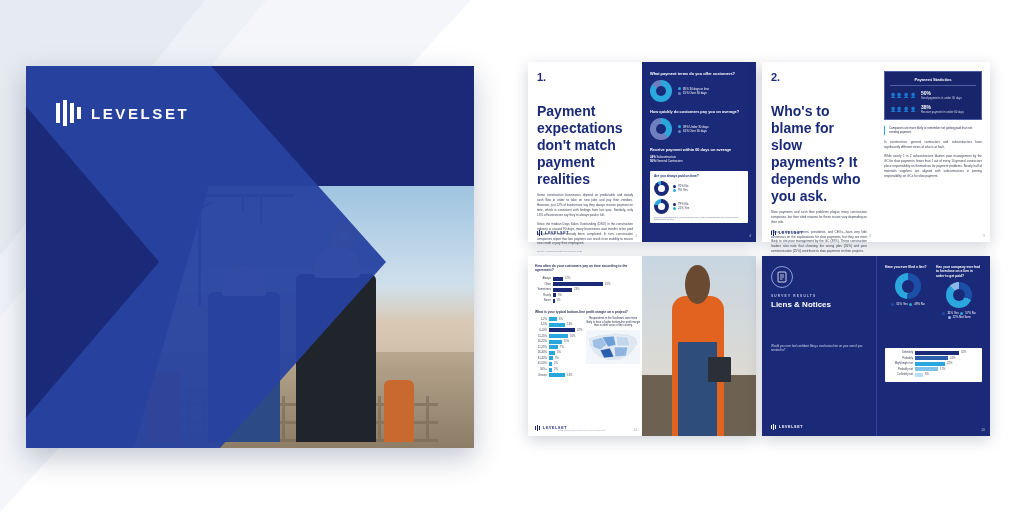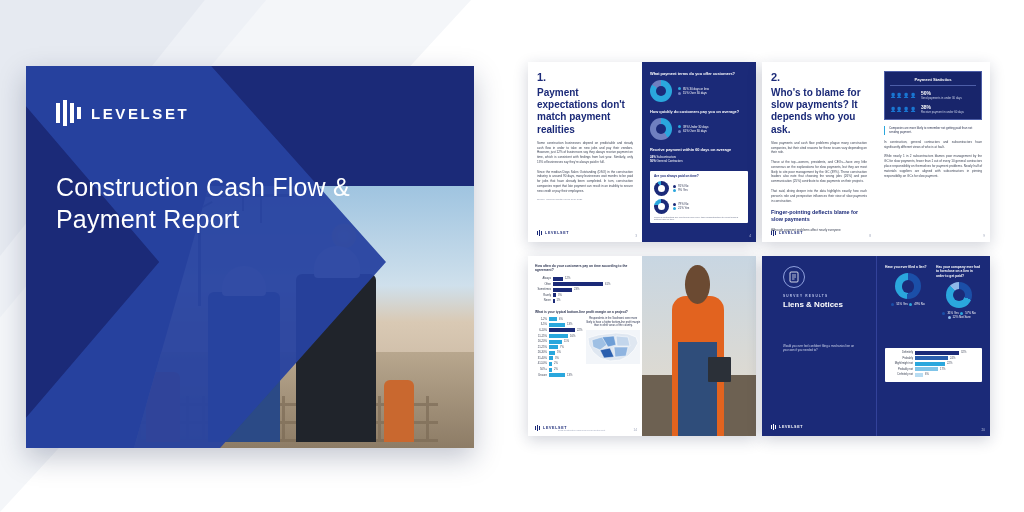--- a/index.html
+++ b/index.html
@@ -91,21 +91,21 @@
   .pnum.l{left:5px;}
 
   .mini-logo{display:flex;align-items:center;gap:2px;}
   .mini-logo .mk{width:6px;height:6px;position:relative;}
   .mini-logo .mk i{position:absolute;background:#1b2a78;}
   .mini-logo .mk.wh i{background:#fff;}
   .mini-logo .tx{font-size:3.6px;letter-spacing:.7px;color:#1b2a78;font-weight:bold;}
   .mini-logo .tx.wh{color:#fff;}
 
   .h-num{font-size:11px;font-weight:bold;color:#1b2a78;line-height:1;}
-  .h-title{font-size:10px;font-weight:bold;color:#1b2a78;line-height:1.22;margin-top:4px;}
+  .h-title{font-size:14px;font-weight:bold;color:#1b2a78;line-height:1.22;margin-top:20px;}
   .h-sub{font-size:5.4px;font-weight:bold;color:#1b2a78;line-height:1.25;}
   .body-t{font-size:3.1px;line-height:1.55;color:#3b4254;margin-top:5px;text-align:justify;}
   .foot-note{font-size:2.4px;color:#8b92a6;margin-top:4px;}
 
   .card-title{font-size:3.9px;font-weight:bold;color:#fff;}
   .card-white{background:#fff;border-radius:1px;padding:3px 4px;}
 
   
   .donut{border-radius:50%;position:relative;}
   .donut:after{content:"";position:absolute;inset:26%;border-radius:50%;background:#1b2a78;}
@@ -172,21 +172,20 @@
   <div class="cover-inner">
     <div class="logo-row">
       <span class="logo-mark">
         <span style="left:0;top:3px;width:4px;height:20px;"></span>
         <span style="left:7px;top:0;width:4px;height:26px;"></span>
         <span style="left:14px;top:3px;width:4px;height:20px;"></span>
         <span style="left:21px;top:7px;width:4px;height:12px;"></span>
       </span>
       <span class="logo-text">LEVELSET</span>
     </div>
-    <div class="cover-title">Construction Cash Flow &amp; Payment Report</div>
   </div>
 </div>
 
 <div class="spread sp1">
 
   <div class="pg pg-l white" style="padding:10px 9px;box-sizing:border-box;">
     <div class="h-num">1.</div>
     <div class="h-title">Payment expectations don't match payment realities</div>
     <div class="body-t">Some construction businesses depend on predictable and steady cash flow in order to take on new jobs and pay their vendors. However, just 12% of businesses say they always receive payment on time, which is consistent with findings from last year. Similarly, only 13% of businesses say they're always paid in full.</div>
     <div class="body-t">Since the median Days Sales Outstanding (DSO) in the construction industry is around 90 days, many businesses wait months to be paid for jobs that have already been completed. In turn, construction companies report that late payment can result in an inability to secure new credit or pay their employees.</div>
@@ -417,21 +416,21 @@
       <div class="sky"></div>
       <div style="position:absolute;left:0;bottom:0;width:100%;height:34%;background:#6d6152;"></div>
       <div class="person"></div>
       <div class="vest"></div>
       <div style="position:absolute;left:58%;bottom:30%;width:20%;height:14%;background:#2b3038;border-radius:1px;"></div>
     </div>
   </div>
 </div>
 
 <div class="spread sp4">
-  <div class="pg pg-l navy" style="padding:10px 21px;box-sizing:border-box;">
+  <div class="pg pg-l navy" style="padding:10px 9px;box-sizing:border-box;">
     <div class="circle-icon">
       <svg width="10" height="12" viewBox="0 0 10 12">
         <rect x="1" y="1" width="8" height="10" rx="1" fill="none" stroke="#ffffff" stroke-width="0.8"></rect>
         <line x1="3" y1="4" x2="7" y2="4" stroke="#fff" stroke-width="0.7"></line>
         <line x1="3" y1="6" x2="7" y2="6" stroke="#fff" stroke-width="0.7"></line>
         <line x1="3" y1="8" x2="5.5" y2="8" stroke="#fff" stroke-width="0.7"></line>
       </svg>
     </div>
     <div class="sr-label" style="margin-top:6px;">SURVEY RESULTS</div>
     <div class="sr-title" style="margin-top:2px;">Liens &amp; Notices</div>

